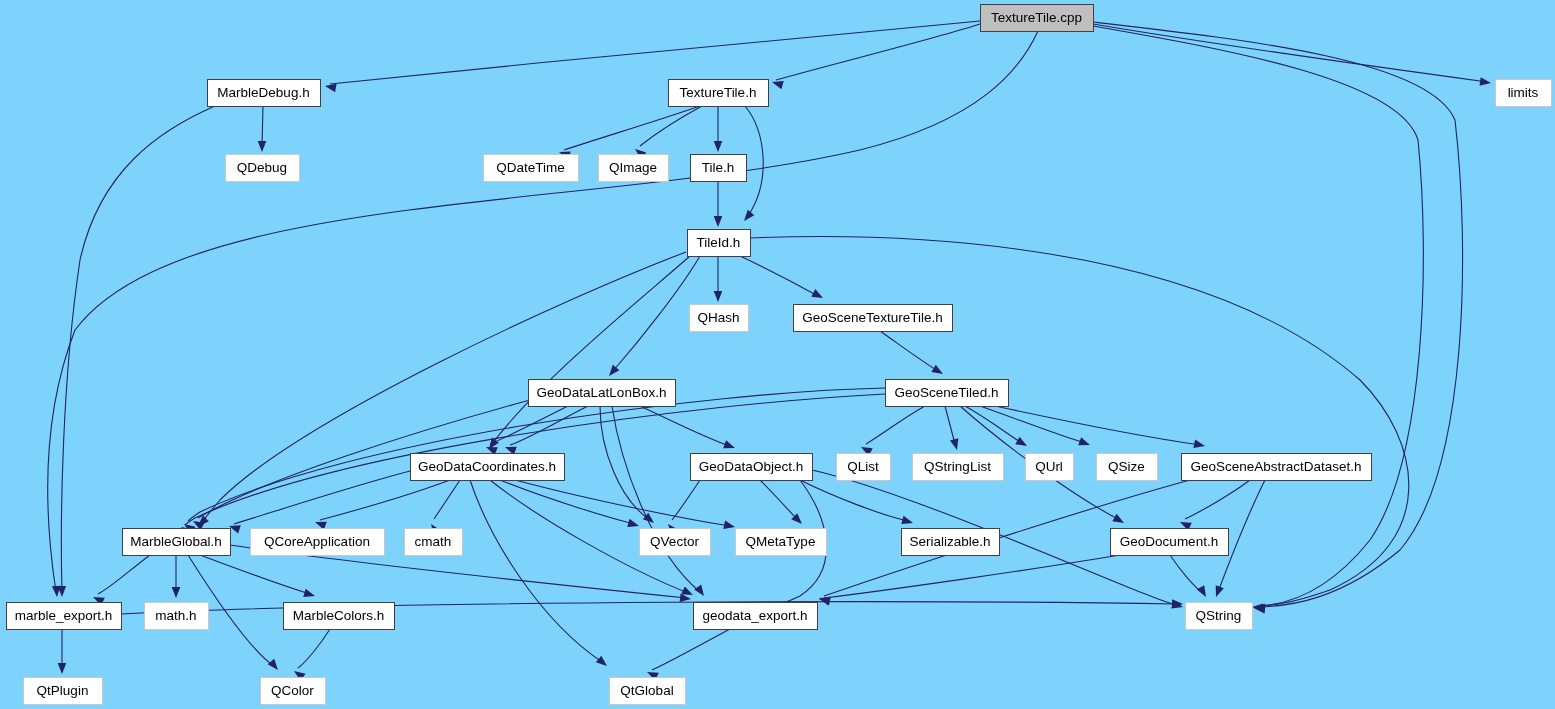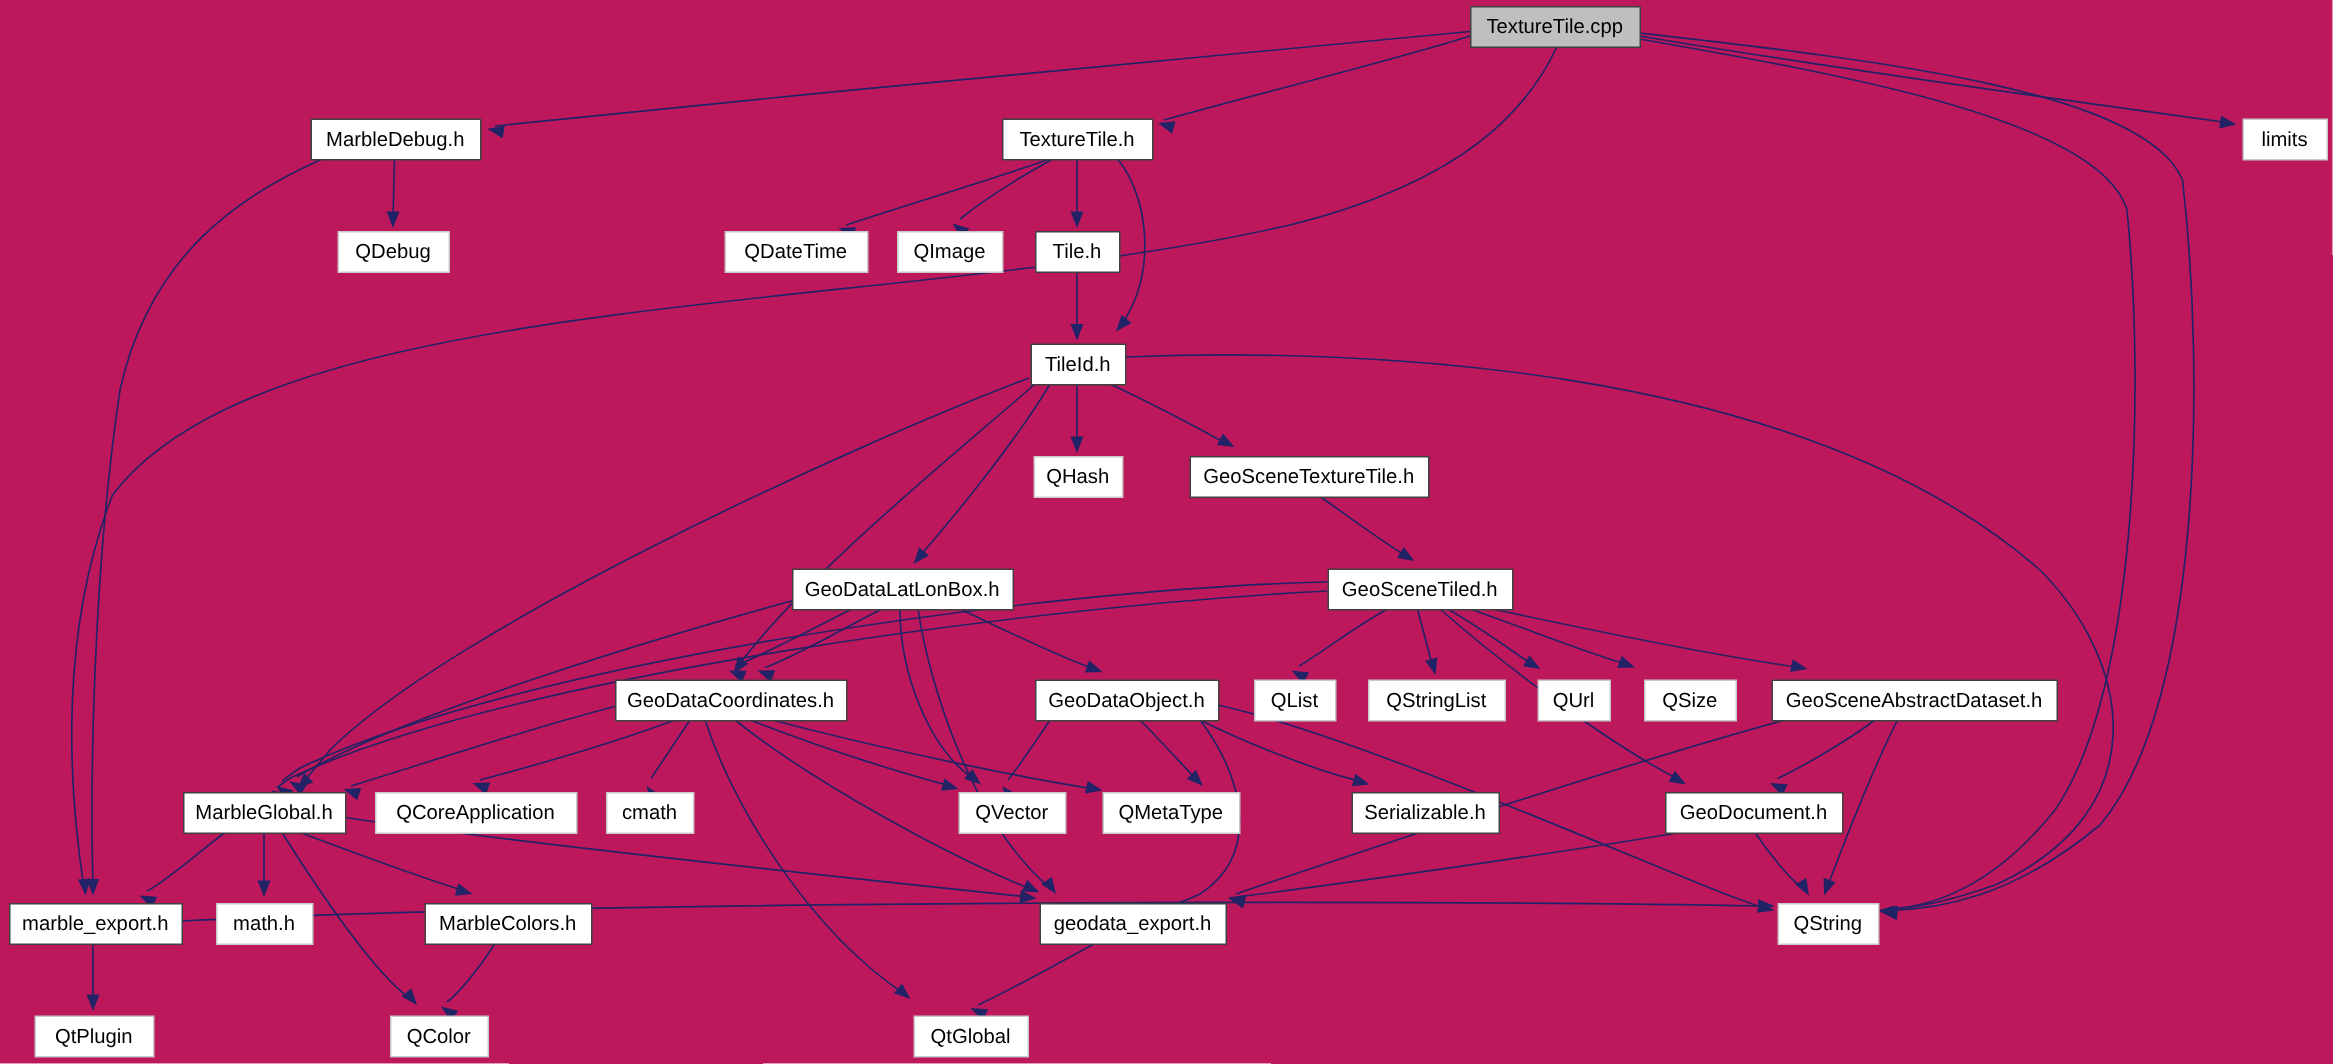--- a/index.html
+++ b/index.html
@@ -1,17 +1,17 @@
 <!DOCTYPE html>
 <html><head>
 <meta charset="utf-8">
 <style>
   html,body{margin:0;padding:0;background:#ffffff;}
   body{font-family:"Liberation Sans", sans-serif;}
-  #graph-root{position:relative;width:1555px;height:709px;overflow:hidden;background:#be185d;}
+  #graph-root{position:relative;width:1555px;height:709px;overflow:hidden;background:#7dd3fc;}
   svg.graph-canvas{position:absolute;left:0;top:0;width:1555px;height:709px;}
   .node-label{font-family:"Liberation Sans", sans-serif;font-size:13.5px;fill:#000;dominant-baseline:middle;text-anchor:middle;}
   .edge{fill:none;stroke:#222266;stroke-width:1.1px;}
   .arrowhead{fill:#222266;stroke:none;}
   .nbox{stroke-width:1px;}
 </style>
 </head>
 <body>
 
 <div id="graph-root">

